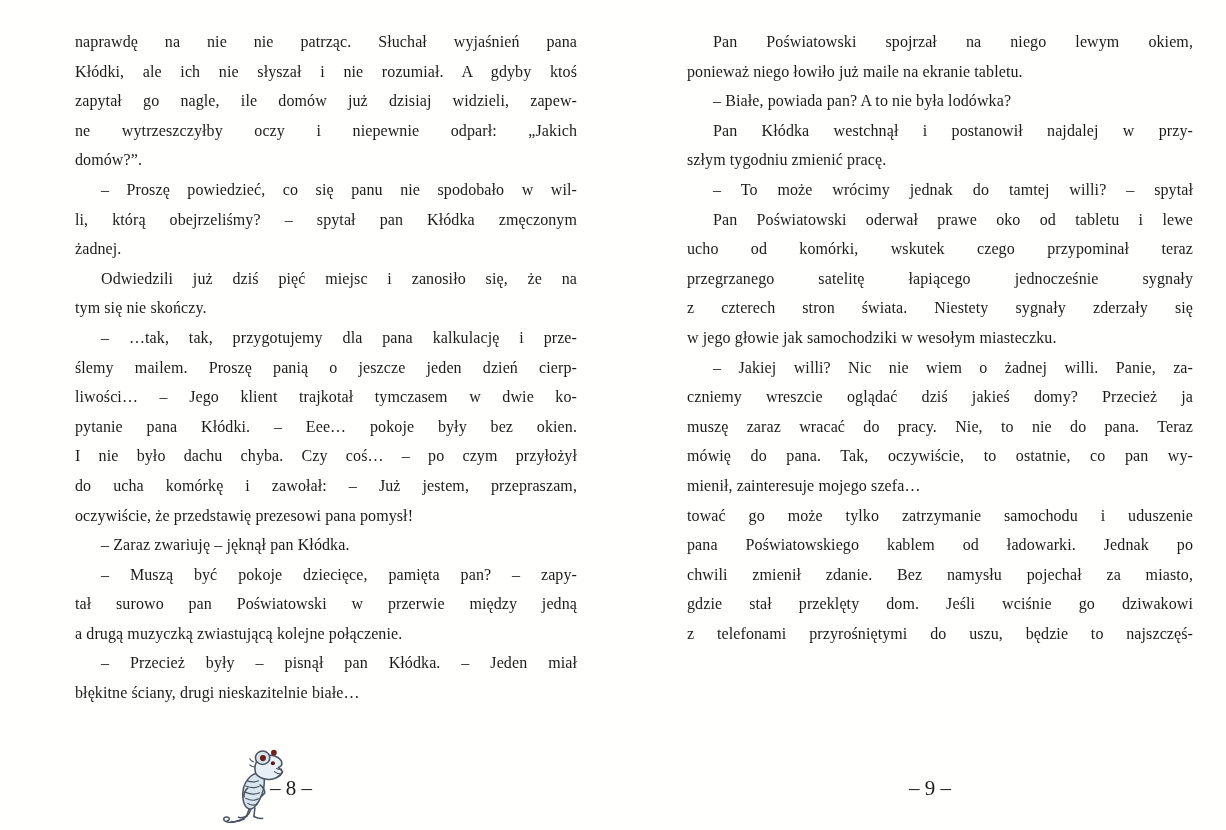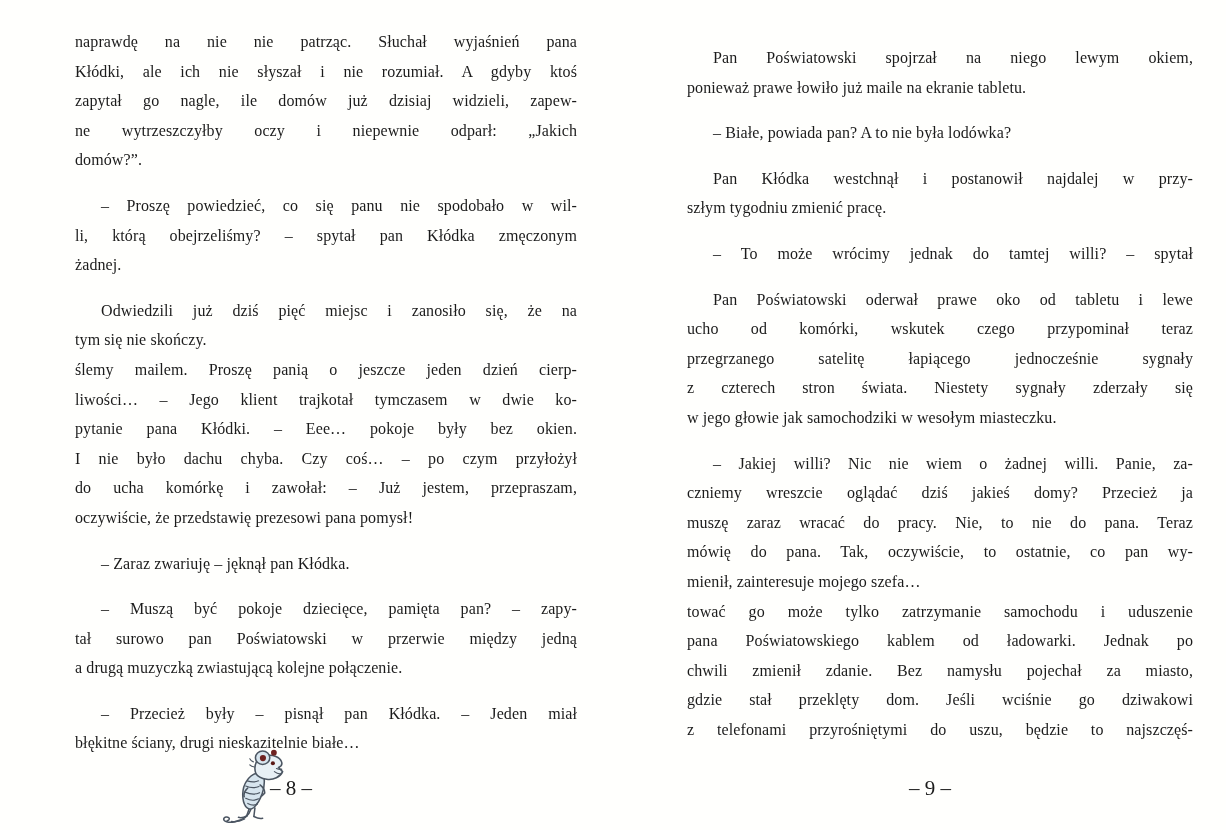--- a/index.html
+++ b/index.html
@@ -26,21 +26,21 @@
     line-height: 29.6px;
     font-size: 16px;
     letter-spacing: 0.1px;
     white-space: nowrap;
     text-align: left;
   }
   .line.j {
     text-align: justify;
     text-align-last: justify;
   }
-  .line.ind { text-indent: 26px; margin-top: 16px; }
+  .line.ind { text-indent: 26px; }
   .folio {
     position: absolute;
     top: 774px;
     width: 120px;
     font-size: 21px;
     line-height: 29px;
     text-align: center;
   }
   #folio-left  { left: 231px; }
   #folio-right { left: 870px; }
@@ -65,37 +65,38 @@
     <div class="line j">naprawdę na nie nie patrząc. Słuchał wyjaśnień pana</div>
     <div class="line j">Kłódki, ale ich nie słyszał i nie rozumiał. A gdyby ktoś</div>
     <div class="line j">zapytał go nagle, ile domów już dzisiaj widzieli, zapew-</div>
     <div class="line j">ne wytrzeszczyłby oczy i niepewnie odparł: „Jakich</div>
     <div class="line">domów?”.</div>
     <div class="line j ind">– Proszę powiedzieć, co się panu nie spodobało w wil-</div>
     <div class="line j">li, którą obejrzeliśmy? – spytał pan Kłódka zmęczonym</div>
     <div class="line">żadnej.</div>
     <div class="line j ind">Odwiedzili już dziś pięć miejsc i zanosiło się, że na</div>
     <div class="line">tym się nie skończy.</div>
+    <div class="line j ind">– …tak, tak, przygotujemy dla pana kalkulację i prze-</div>
     <div class="line j">ślemy mailem. Proszę panią o jeszcze jeden dzień cierp-</div>
     <div class="line j">liwości… – Jego klient trajkotał tymczasem w dwie ko-</div>
     <div class="line j">pytanie pana Kłódki. – Eee… pokoje były bez okien.</div>
     <div class="line j">I nie było dachu chyba. Czy coś… – po czym przyłożył</div>
     <div class="line j">do ucha komórkę i zawołał: – Już jestem, przepraszam,</div>
     <div class="line">oczywiście, że przedstawię prezesowi pana pomysł!</div>
     <div class="line ind">– Zaraz zwariuję – jęknął pan Kłódka.</div>
     <div class="line j ind">– Muszą być pokoje dziecięce, pamięta pan? – zapy-</div>
     <div class="line j">tał surowo pan Poświatowski w przerwie między jedną</div>
     <div class="line">a drugą muzyczką zwiastującą kolejne połączenie.</div>
     <div class="line j ind">– Przecież były – pisnął pan Kłódka. – Jeden miał</div>
     <div class="line">błękitne ściany, drugi nieskazitelnie białe…</div>
   </div>
 
 <div id="right-col" class="text-col">
     <div class="line j ind">Pan Poświatowski spojrzał na niego lewym okiem,</div>
-    <div class="line">ponieważ prawe łowiło już maile na ekranie tabletu.</div>
+    <div class="line">ponieważ niego łowiło już maile na ekranie tabletu.</div>
     <div class="line ind">– Białe, powiada pan? A to nie była lodówka?</div>
     <div class="line j ind">Pan Kłódka westchnął i postanowił najdalej w przy-</div>
     <div class="line">szłym tygodniu zmienić pracę.</div>
     <div class="line j ind">– To może wrócimy jednak do tamtej willi? – spytał</div>
     <div class="line j ind">Pan Poświatowski oderwał prawe oko od tabletu i lewe</div>
     <div class="line j">ucho od komórki, wskutek czego przypominał teraz</div>
     <div class="line j">przegrzanego satelitę łapiącego jednocześnie sygnały</div>
     <div class="line j">z czterech stron świata. Niestety sygnały zderzały się</div>
     <div class="line">w jego głowie jak samochodziki w wesołym miasteczku.</div>
     <div class="line j ind">– Jakiej willi? Nic nie wiem o żadnej willi. Panie, za-</div>

